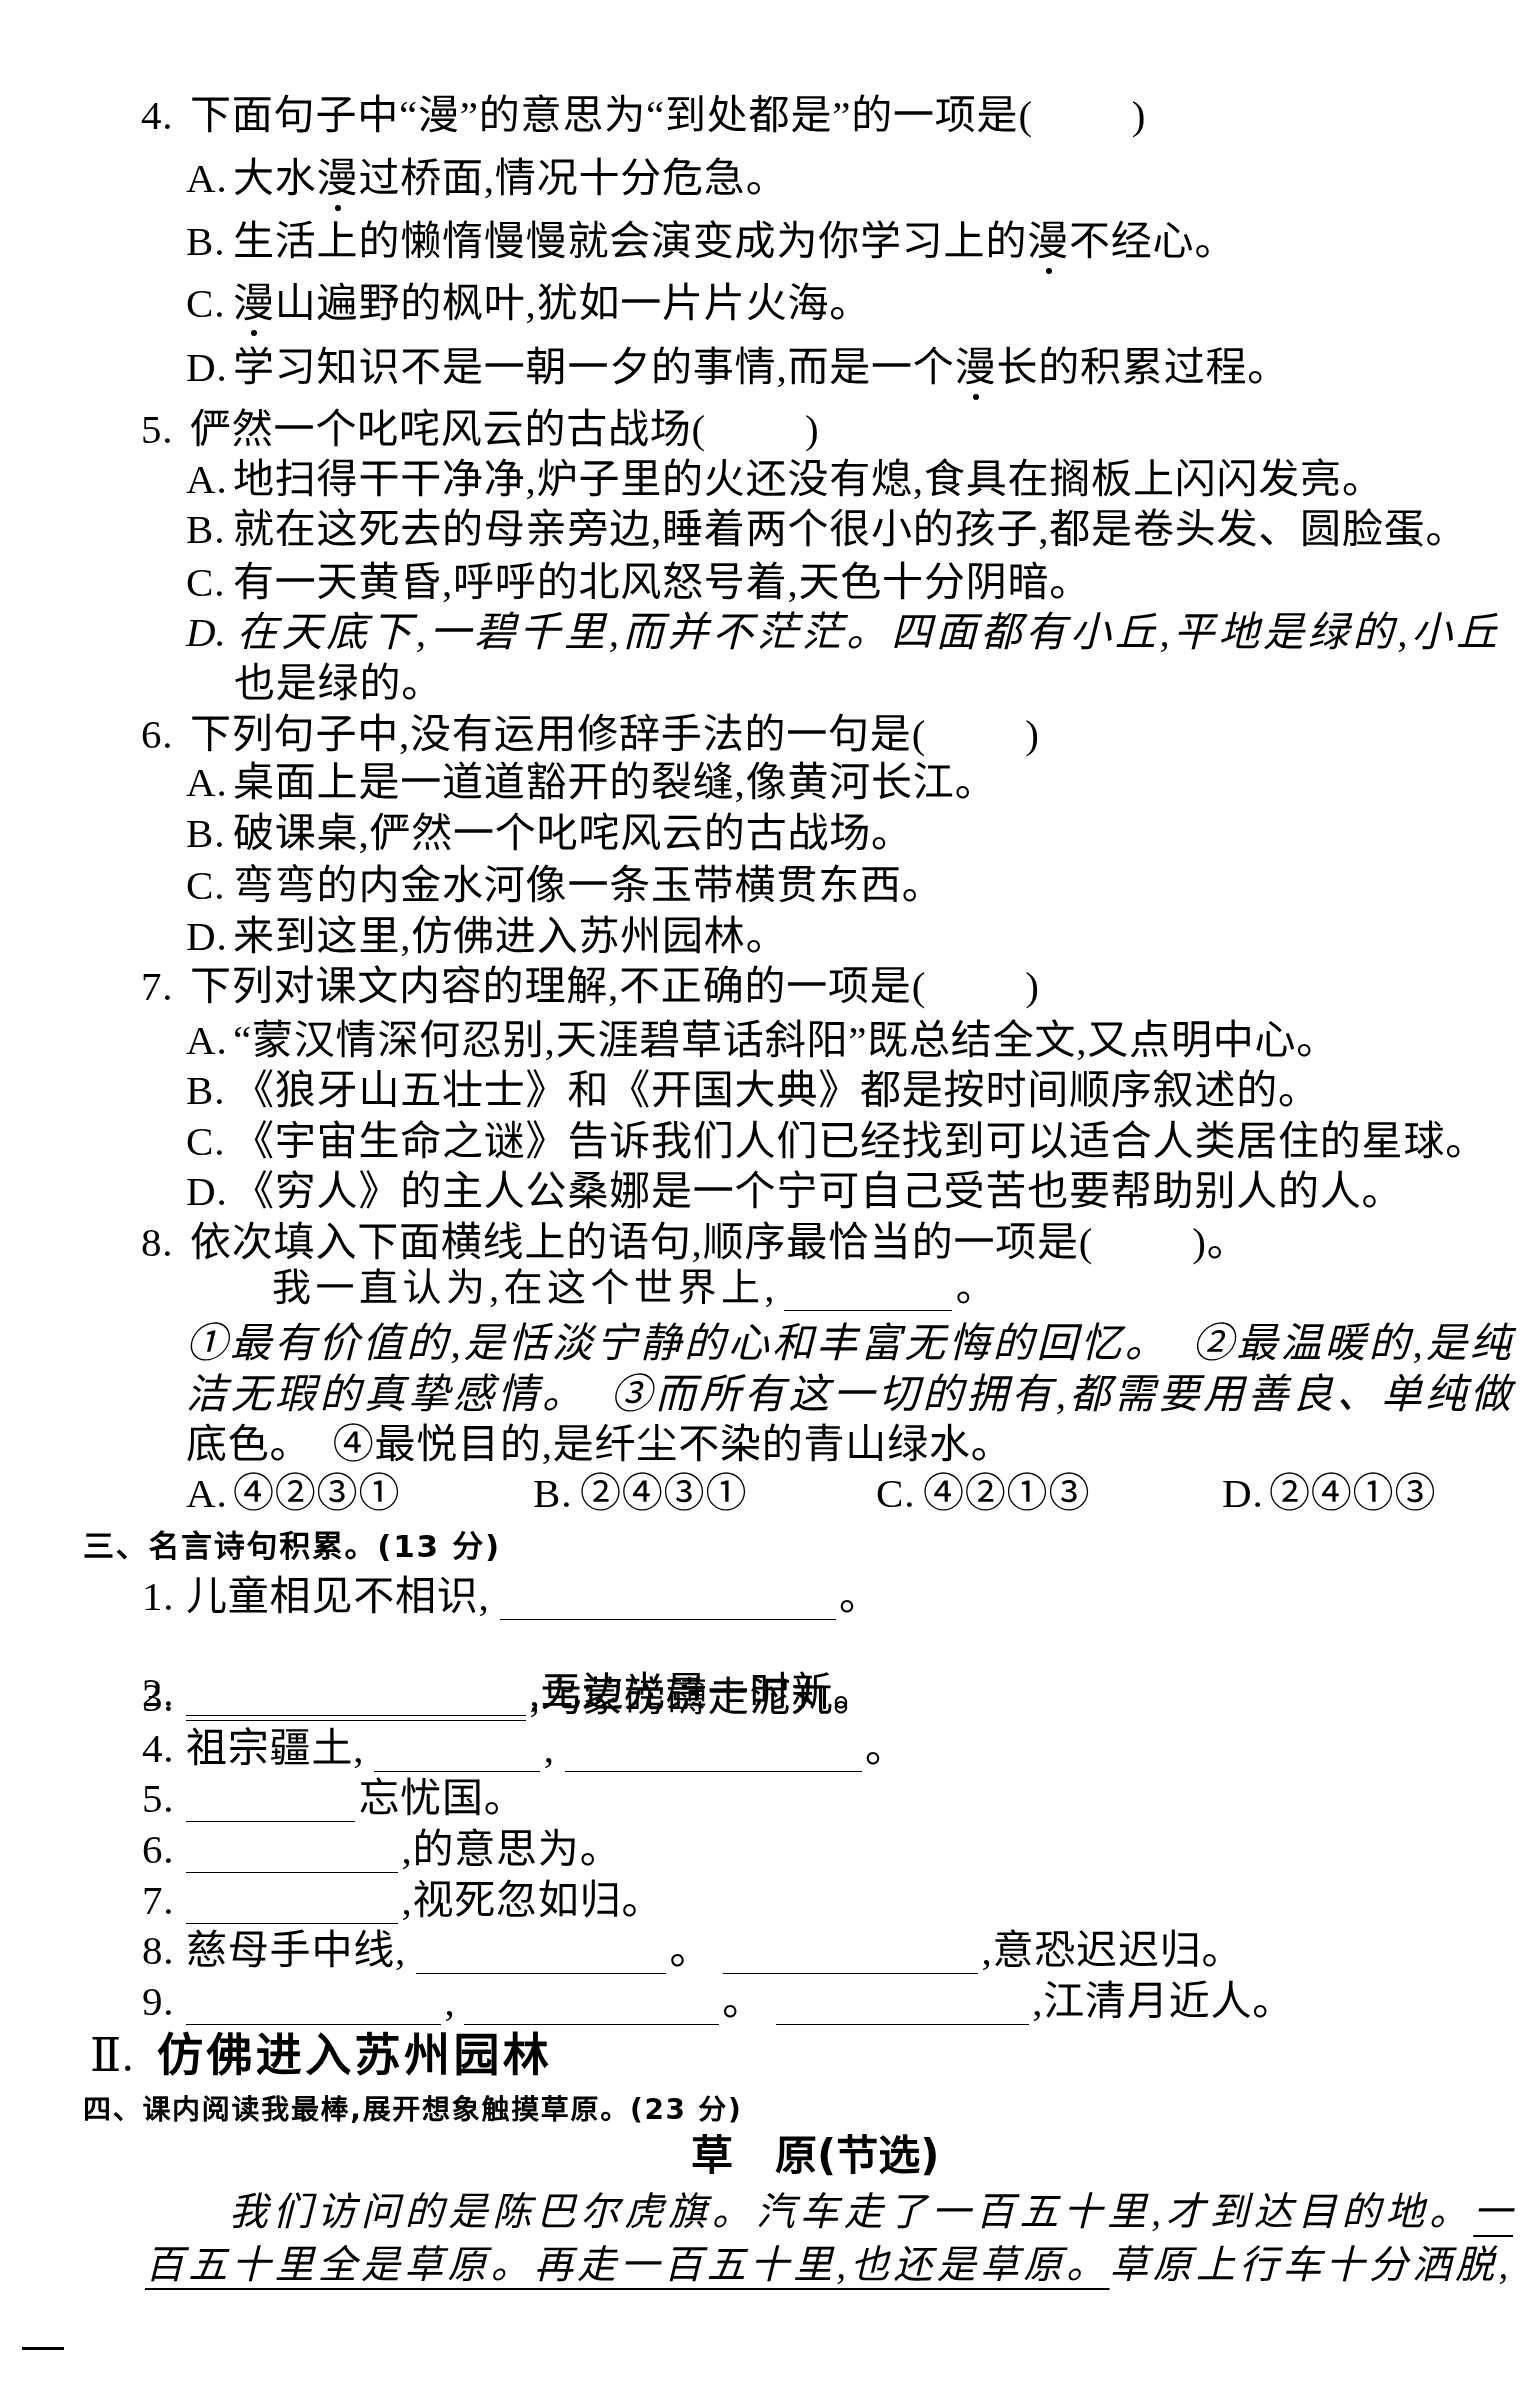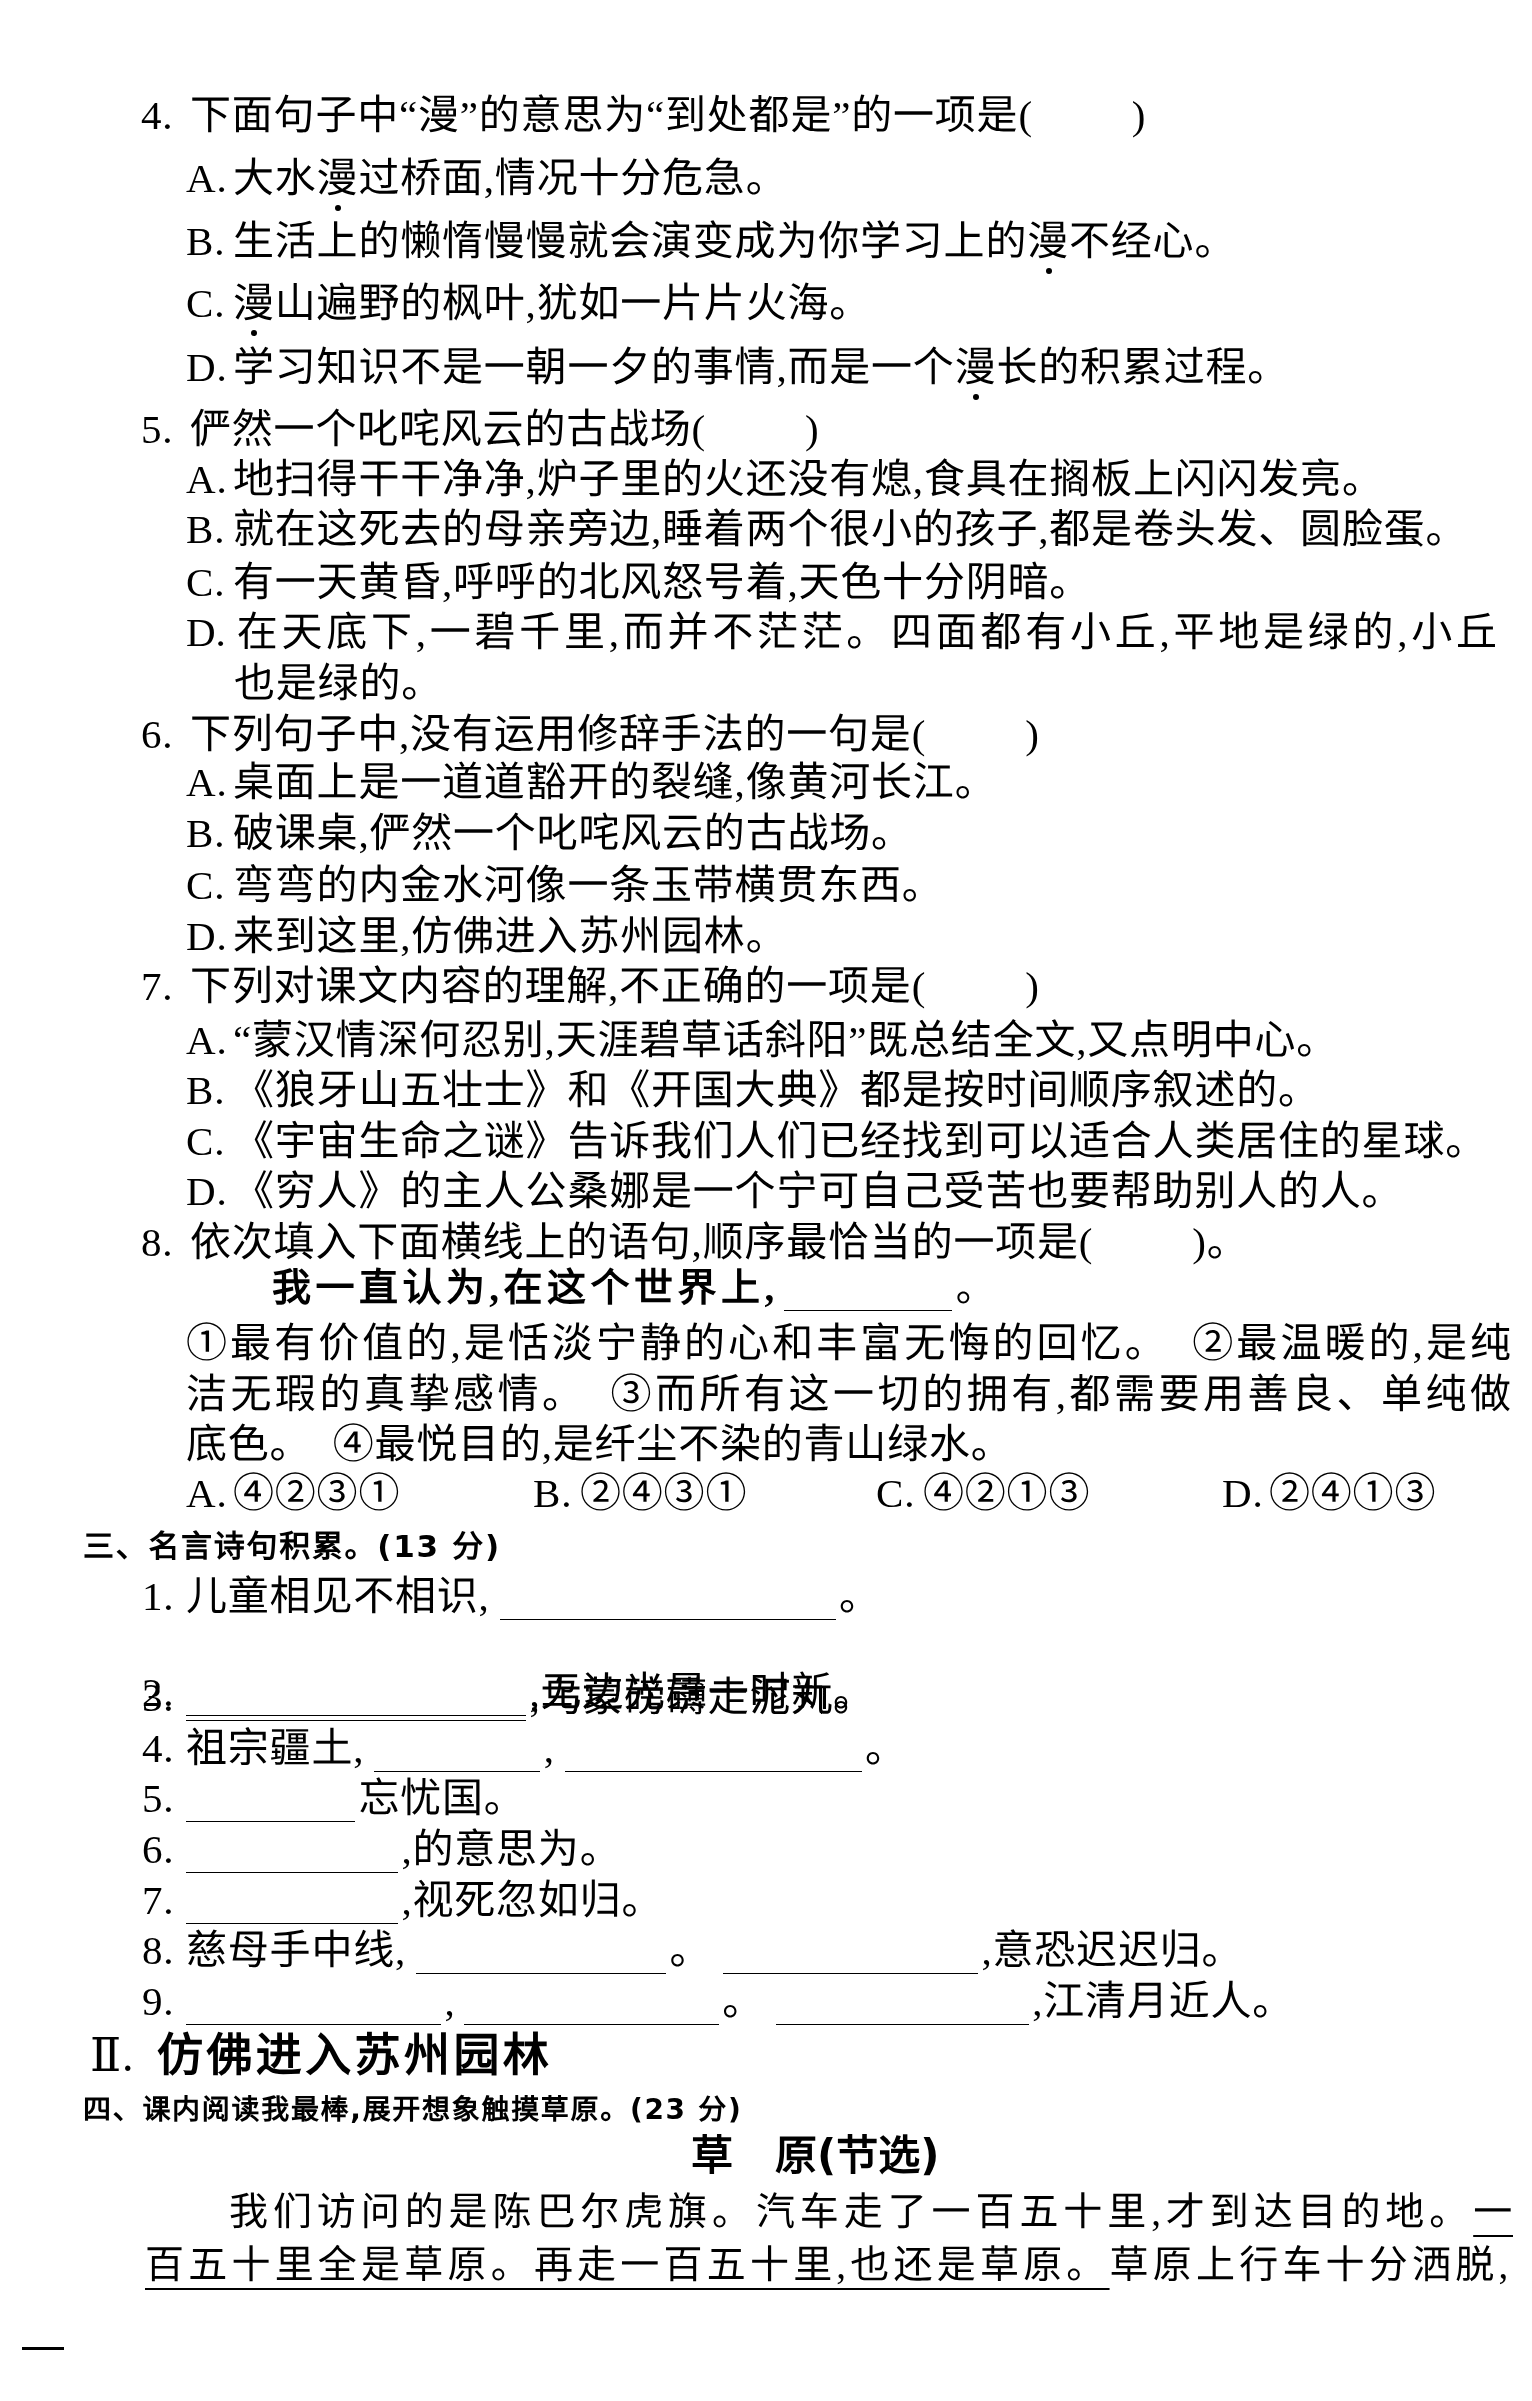--- a/index.html
+++ b/index.html
@@ -21,26 +21,27 @@
       vertical-align: -10px; margin: 0 3.4px;
     }
     .emph { display: inline-block; position: relative; }
     .emph .dot {
       position: absolute; left: 50%; top: 48px; width: 5.9px; height: 5.9px;
       margin-left: -2.5px; border-radius: 50%; background: #000;
     }
     .just {
       white-space: normal; text-align: justify; text-align-last: justify;
       letter-spacing: 0;
+      font-style: italic;
     }
     .sans { font-family: "DejaVu Sans", "Liberation Sans", sans-serif; font-weight: bold; }
     .kai { font-size: 39px; letter-spacing: 0.8px; }
     .kaitext {
       display: inline-block; white-space: normal;
-      text-align: justify; text-align-last: justify; font-weight: bold;
+      text-align: justify; text-align-last: justify;
     }
     .ul {
       text-decoration: underline; text-decoration-thickness: 1.7px;
       text-underline-offset: 10px;
     }
     .opt8 { position: absolute; }
     .dash { position: absolute; left: 22px; top: 2347px; width: 42px; height: 2.5px; background: #000; }
   </style>
 </head>
 <body>

